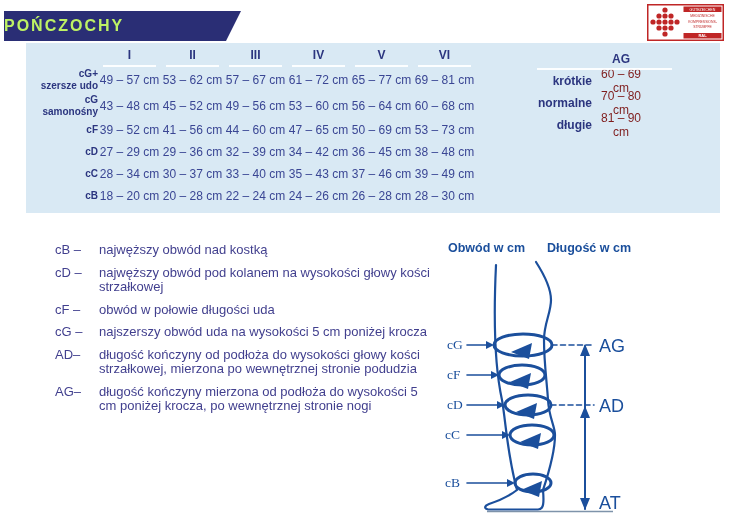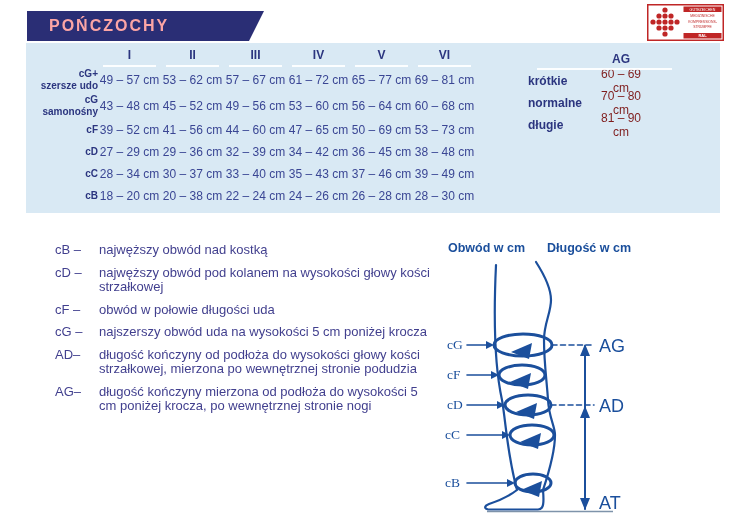--- a/index.html
+++ b/index.html
@@ -1,44 +1,44 @@
 <!DOCTYPE html>
 <html><head>
 <meta charset="utf-8">
 <style>
   html,body{margin:0;padding:0;background:#fff;}
   #page{position:relative;width:729px;height:530px;background:#ffffff;overflow:hidden;
         font-family:"Liberation Sans",sans-serif;}
 
   
-  .banner{position:absolute;left:27px;top:11px;width:237px;height:30px;background:#2a2e75;
+  .banner{position:absolute;left:4px;top:11px;width:237px;height:30px;background:#2a2e75;
           clip-path:polygon(0 0,100% 0,calc(100% - 15px) 100%,0 100%);
-          color:#fca5a5;font-size:16px;font-weight:bold;letter-spacing:2px;
-          line-height:30px;padding-left:22px;box-sizing:border-box;}
+          color:#bef264;font-size:16px;font-weight:bold;letter-spacing:2px;
+          line-height:30px;box-sizing:border-box;}
 
   
   .panel{position:absolute;left:26px;top:43px;width:694px;height:170px;background:#d9e9f4;}
 
   
   .sizes{position:absolute;left:26px;top:45px;width:450px;color:#2b357f;}
   .t-head,.t-row{display:flex;align-items:center;}
   .t-head{height:22px;}
   .t-label{width:72px;display:flex;flex-direction:column;align-items:flex-end;justify-content:center;
            font-weight:bold;font-size:10px;line-height:12.5px;text-align:center;white-space:nowrap;}
   .t-label span:empty{display:none;}
   .t-cell{width:63px;text-align:center;font-size:12px;color:#3a4694;position:relative;}
   .t-cell.th{font-weight:bold;color:#2b357f;height:22px;line-height:20px;}
   .hline{position:absolute;left:5px;right:5px;bottom:0;height:2px;background:rgba(255,255,255,0.92);}
   .rows .t-row{height:22px;}
   .rows .t-row:nth-child(1),.rows .t-row:nth-child(2){height:26px;}
 
   
   .lengths{position:absolute;left:528px;top:48px;width:150px;color:#2b357f;}
   .m-head,.m-row{display:flex;align-items:center;height:22px;}
-  .m-label{width:64px;text-align:left;font-weight:bold;font-size:12px;}
+  .m-label{width:64px;text-align:right;font-weight:bold;font-size:12px;}
   .m-value{width:58px;text-align:center;font-size:12px;color:#7f1d1d;}
   .m-head{position:relative;}
   .m-head .hline{left:9px;right:6px;}
 
   
   .legend{position:absolute;left:55px;top:243px;width:390px;color:#413f8e;font-size:13px;line-height:14.5px;}
   .legend-item{display:flex;margin-bottom:8px;}
   .legend-label{width:32px;flex:none;}
   .legend-text{margin-left:12px;width:332px;}
 
@@ -189,21 +189,21 @@
           <div class="t-cell">37 – 46 cm</div>
           <div class="t-cell">39 – 49 cm</div>
         </div>
 
         <div class="t-row">
           <div class="t-label">
             <span>cB</span>
 
           </div>
           <div class="t-cell">18 – 20 cm</div>
-          <div class="t-cell">20 – 38 cm</div>
+          <div class="t-cell">20 – 28 cm</div>
           <div class="t-cell">22 – 24 cm</div>
           <div class="t-cell">24 – 26 cm</div>
           <div class="t-cell">26 – 28 cm</div>
           <div class="t-cell">28 – 30 cm</div>
         </div>
 
     </div>
   </div>
 
   <div class="lengths">

